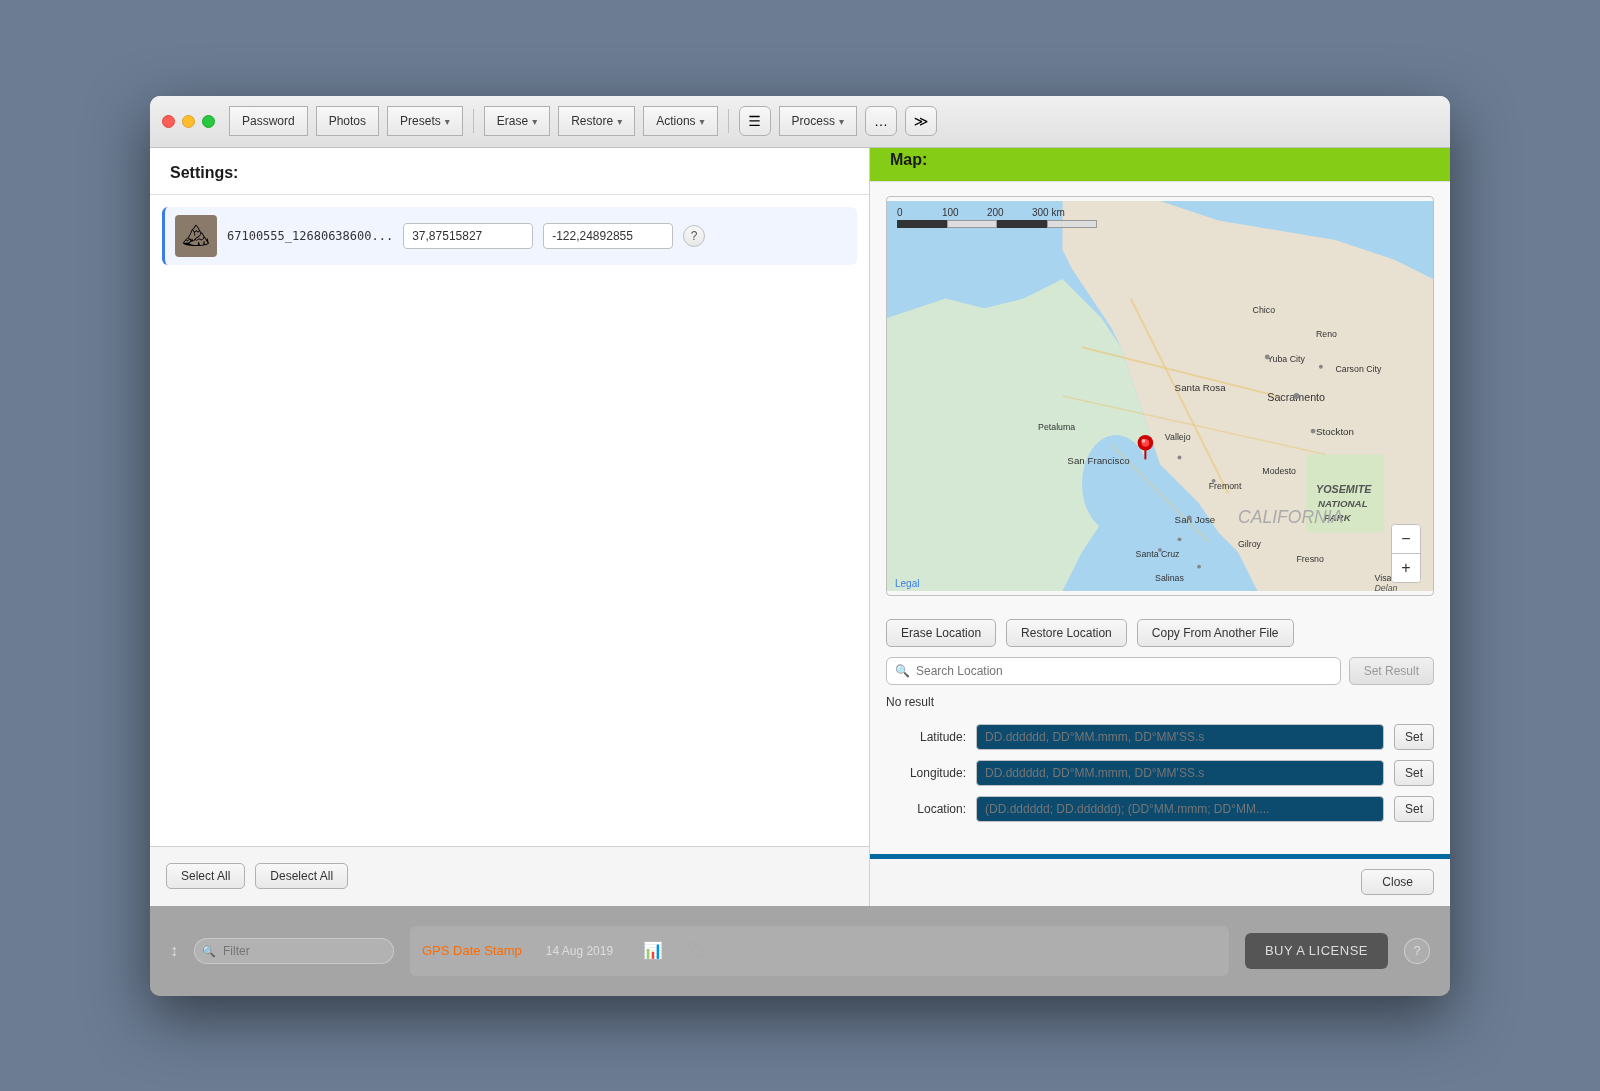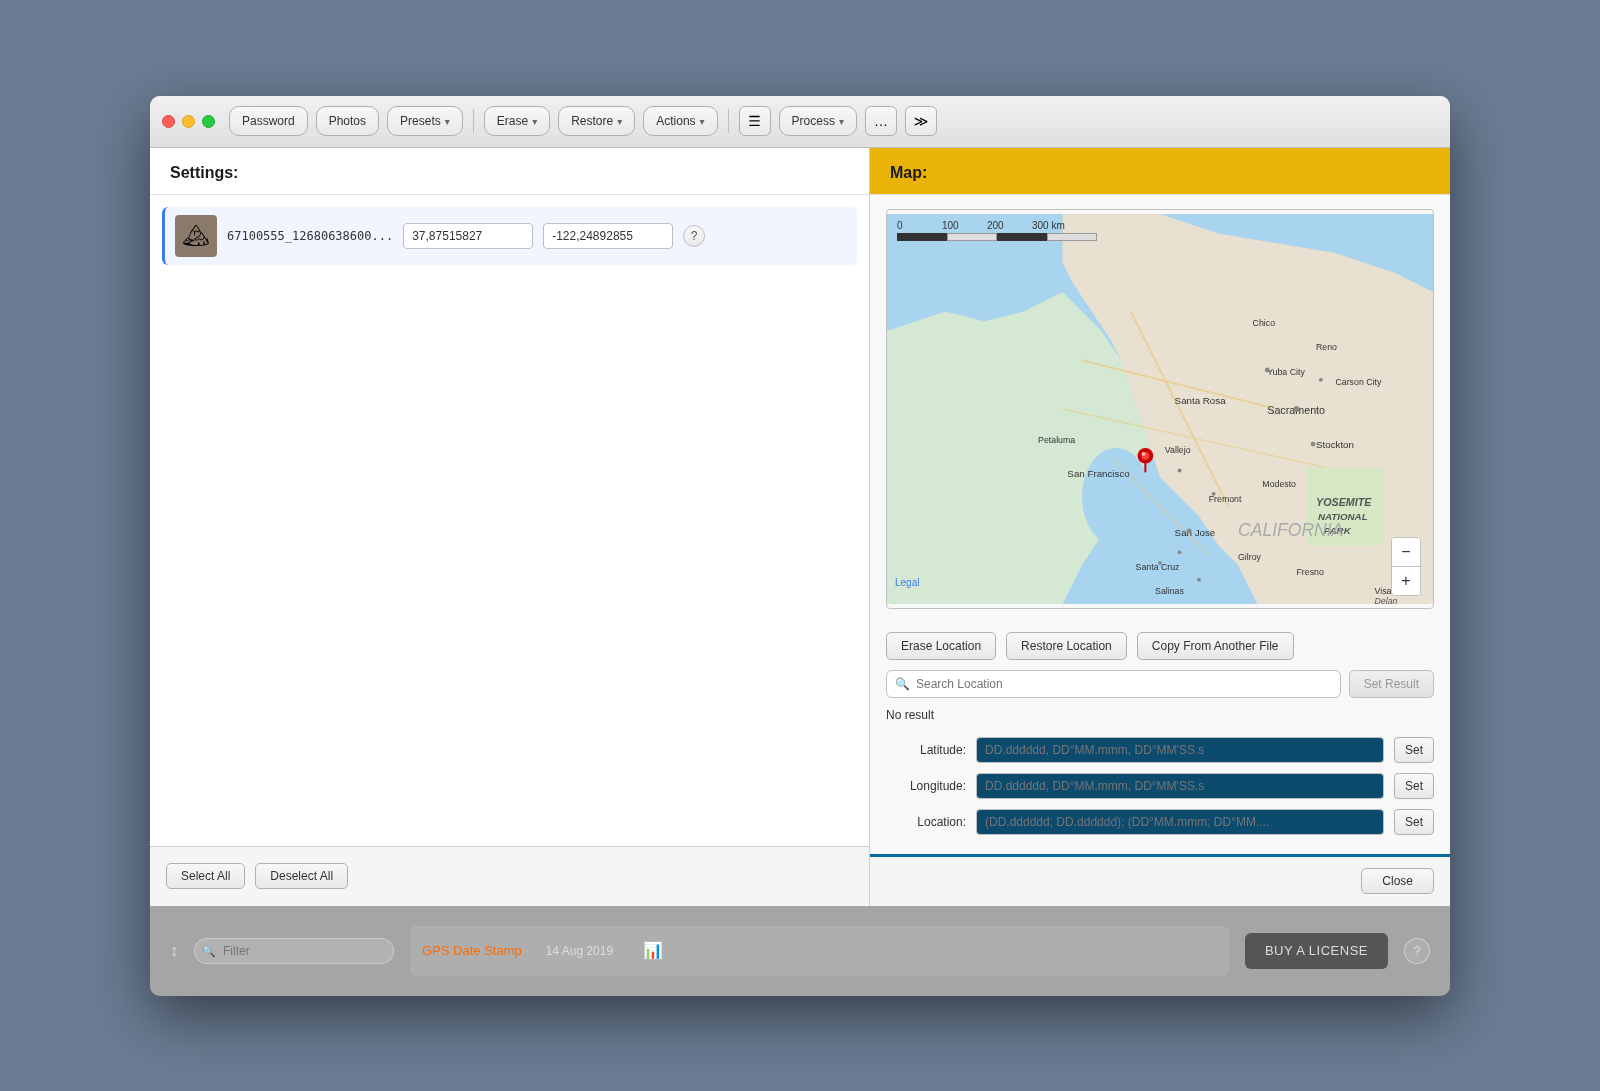--- a/index.html
+++ b/index.html
@@ -51,21 +51,21 @@
       cursor: pointer;
     }
     .traffic-light.close { background: #ff5f57; border: 1px solid #e0443e; }
     .traffic-light.minimize { background: #ffbd2e; border: 1px solid #dea123; }
     .traffic-light.maximize { background: #28c840; border: 1px solid #1aab29; }
 
     .toolbar-btn {
       height: 30px;
       padding: 0 12px;
       border: 1px solid #b0b0b0;
-      border-radius: 10px;
+      border-radius: 0;
       background: linear-gradient(to bottom, #f8f8f8, #e8e8e8);
       font-size: 12px;
       color: #333;
       cursor: pointer;
       display: flex;
       align-items: center;
       gap: 4px;
       white-space: nowrap;
     }
 
@@ -203,25 +203,25 @@
     
     .right-panel {
       flex: 1;
       background: #f8f8f8;
       display: flex;
       flex-direction: column;
       overflow: hidden;
     }
 
     .map-header {
-      padding: 16px 20px 12px;
+      padding: 3px 20px 12px;
       font-size: 16px;
       font-weight: 600;
       color: #1a1a1a;
-      background: #eab308;
+      background: #84cc16;
       border-bottom: 1px solid #e0e0e0;
     }
 
     .map-container {
       margin: 14px 16px 10px;
       flex-shrink: 0;
       border: 1px solid #c0c0c0;
       border-radius: 4px;
       overflow: hidden;
       position: relative;
@@ -277,21 +277,21 @@
       font-size: 16px;
       display: flex;
       align-items: center;
       justify-content: center;
       color: #333;
     }
     .zoom-divider { height: 1px; background: #c0c0c0; }
 
     .map-legal {
       position: absolute;
-      bottom: 20px;
+      bottom: 6px;
       left: 8px;
       font-size: 10px;
       color: #3b7de8;
       cursor: pointer;
     }
 
     
     .location-buttons {
       display: flex;
       gap: 10px;
@@ -395,21 +395,21 @@
       font-size: 12px;
       color: #333;
       cursor: pointer;
       flex-shrink: 0;
     }
 
     
     .right-bottom {
       margin-top: auto;
       height: 52px;
-      border-top: 3px solid #0369a1;
+      border-top: 5px solid #0369a1;
       background: #f5f5f5;
       display: flex;
       align-items: center;
       justify-content: flex-end;
       padding: 0 16px;
     }
 
     .close-btn {
       height: 26px;
       padding: 0 20px;

